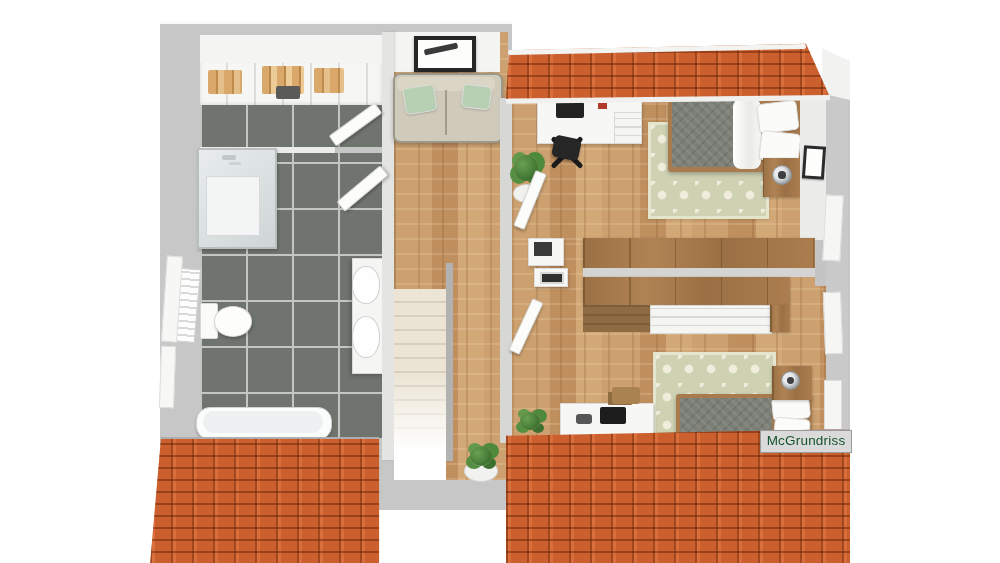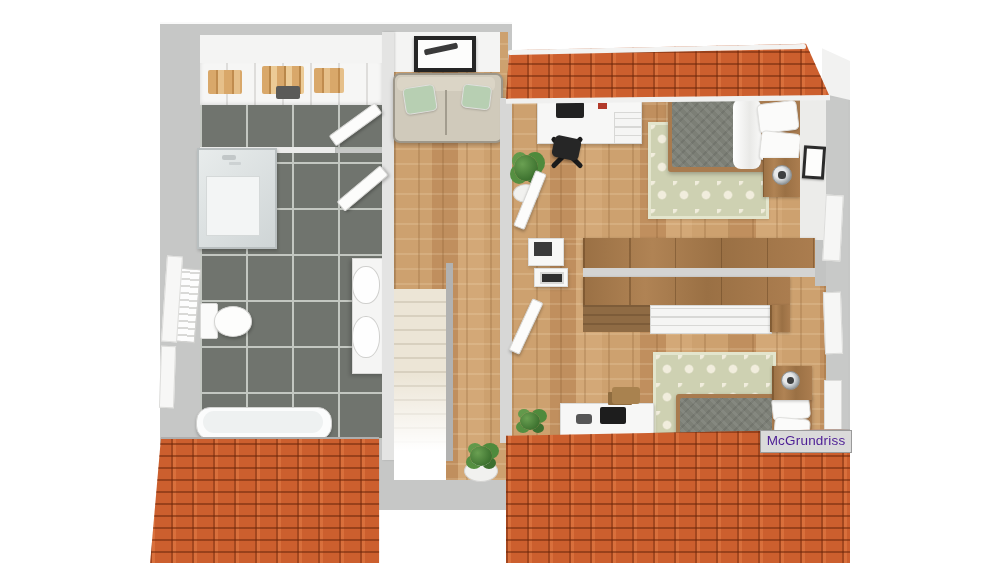--- a/index.html
+++ b/index.html
@@ -39,21 +39,21 @@
   .pillow{background:#fbfbfa;border:1px solid #e0e0de;border-radius:5px;box-shadow:0 1px 2px rgba(0,0,0,.18);}
   .stairs{background:repeating-linear-gradient(180deg,var(--stair) 0 12px,#d8d0bf 12px 14px);}
   .stairs:after{content:"";position:absolute;inset:0;background:linear-gradient(180deg,rgba(255,255,255,0) 50%,#fff 94%);}
   .lamp{border-radius:50%;background:radial-gradient(circle at 40% 40%, #e8eaec 0 35%, #9aa0a3 70%, #63686b);border:1px solid #8d9295;}
   .lamp i{position:absolute;left:30%;top:30%;width:40%;height:40%;border-radius:50%;background:#3d3f40;}
   .plantpot{background:#f1f1ef;border:1px solid #d4d4d2;border-radius:50%;}
   .leaves{border-radius:50%;background:radial-gradient(circle at 35% 35%, #6aa052, #3e7330 70%);
     box-shadow:9px -5px 0 -2px #4f8a3c, -7px 6px 0 -3px #558f41, 8px 7px 0 -4px #3d7030, -6px -7px 0 -4px #62994b;}
   .radlines{background:repeating-linear-gradient(0deg,#fdfdfd 0 5px,#d9d9d7 5px 7px);border:1px solid #d2d2d0;}
   .drawerlines{background:repeating-linear-gradient(0deg,#f5f5f4 0 7px,#d8d8d6 7px 8.5px);}
-  #watermark{background:#dadada;border:1px solid #9a9a9a;color:#4c1d95;font-size:13.5px;
+  #watermark{background:#dadada;border:1px solid #9a9a9a;color:#14532d;font-size:13.5px;
     line-height:19px;text-align:center;letter-spacing:.2px;}
 </style>
 </head>
 <body>
 
 <div id="scene">
 
   <div class="abs wallblock" style="left:160px;top:22px;width:232px;height:421px;"></div>
   <div class="abs wallblock" style="left:378px;top:22px;width:134px;height:486px;"></div>
   <div class="abs wallblock" style="left:505px;top:92px;width:345px;height:353px;"></div>

